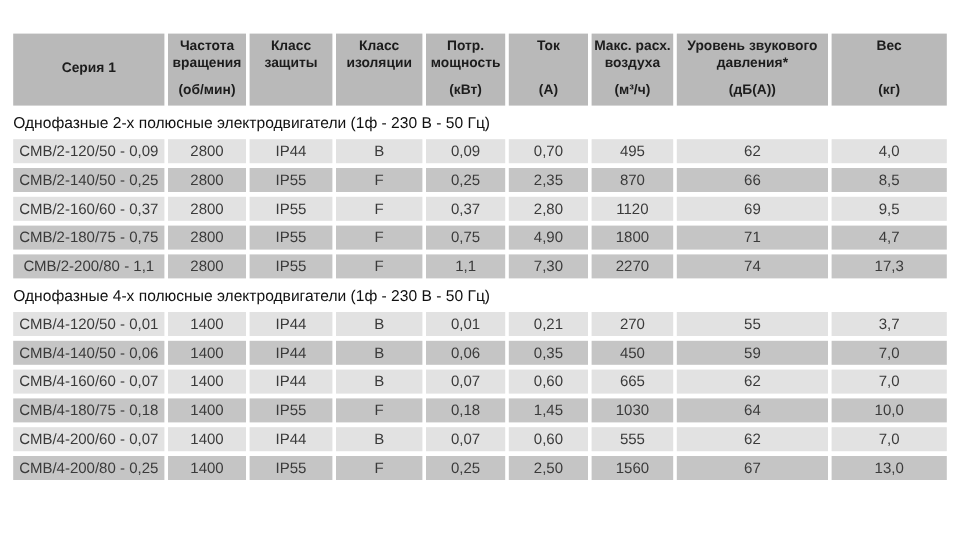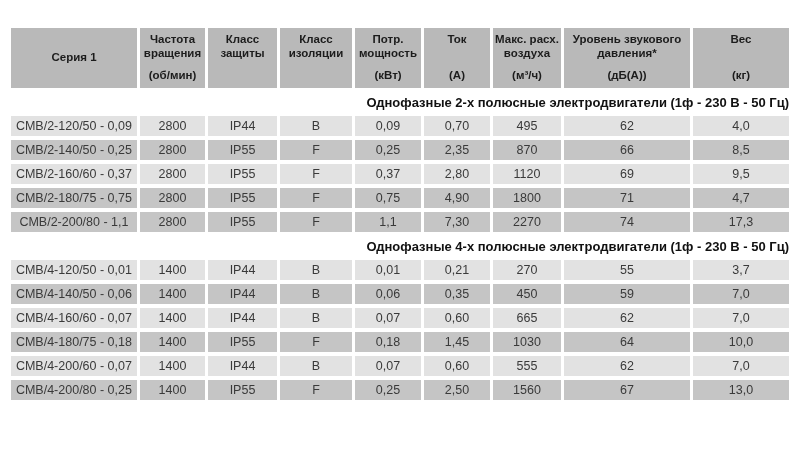--- a/index.html
+++ b/index.html
@@ -50,24 +50,24 @@
     text-align: center;
     font-size: 12.5px;
     color: #3a3a3a;
     white-space: nowrap;
     overflow: hidden;
   }
   tr.row-light td { background: #e2e2e2; }
   tr.row-dark  td { background: #c5c5c5; }
   td.section-title {
     background: #ffffff;
-    font-weight: bold;
+    font-weight: normal;
     font-size: 13px;
     color: #111111;
-    text-align: right;
+    text-align: left;
     height: 20px;
     padding: 2px 0;
   }
 </style>
 </head>
 <body>
 
 <div class="page">
   <table class="spec">
     <colgroup>

